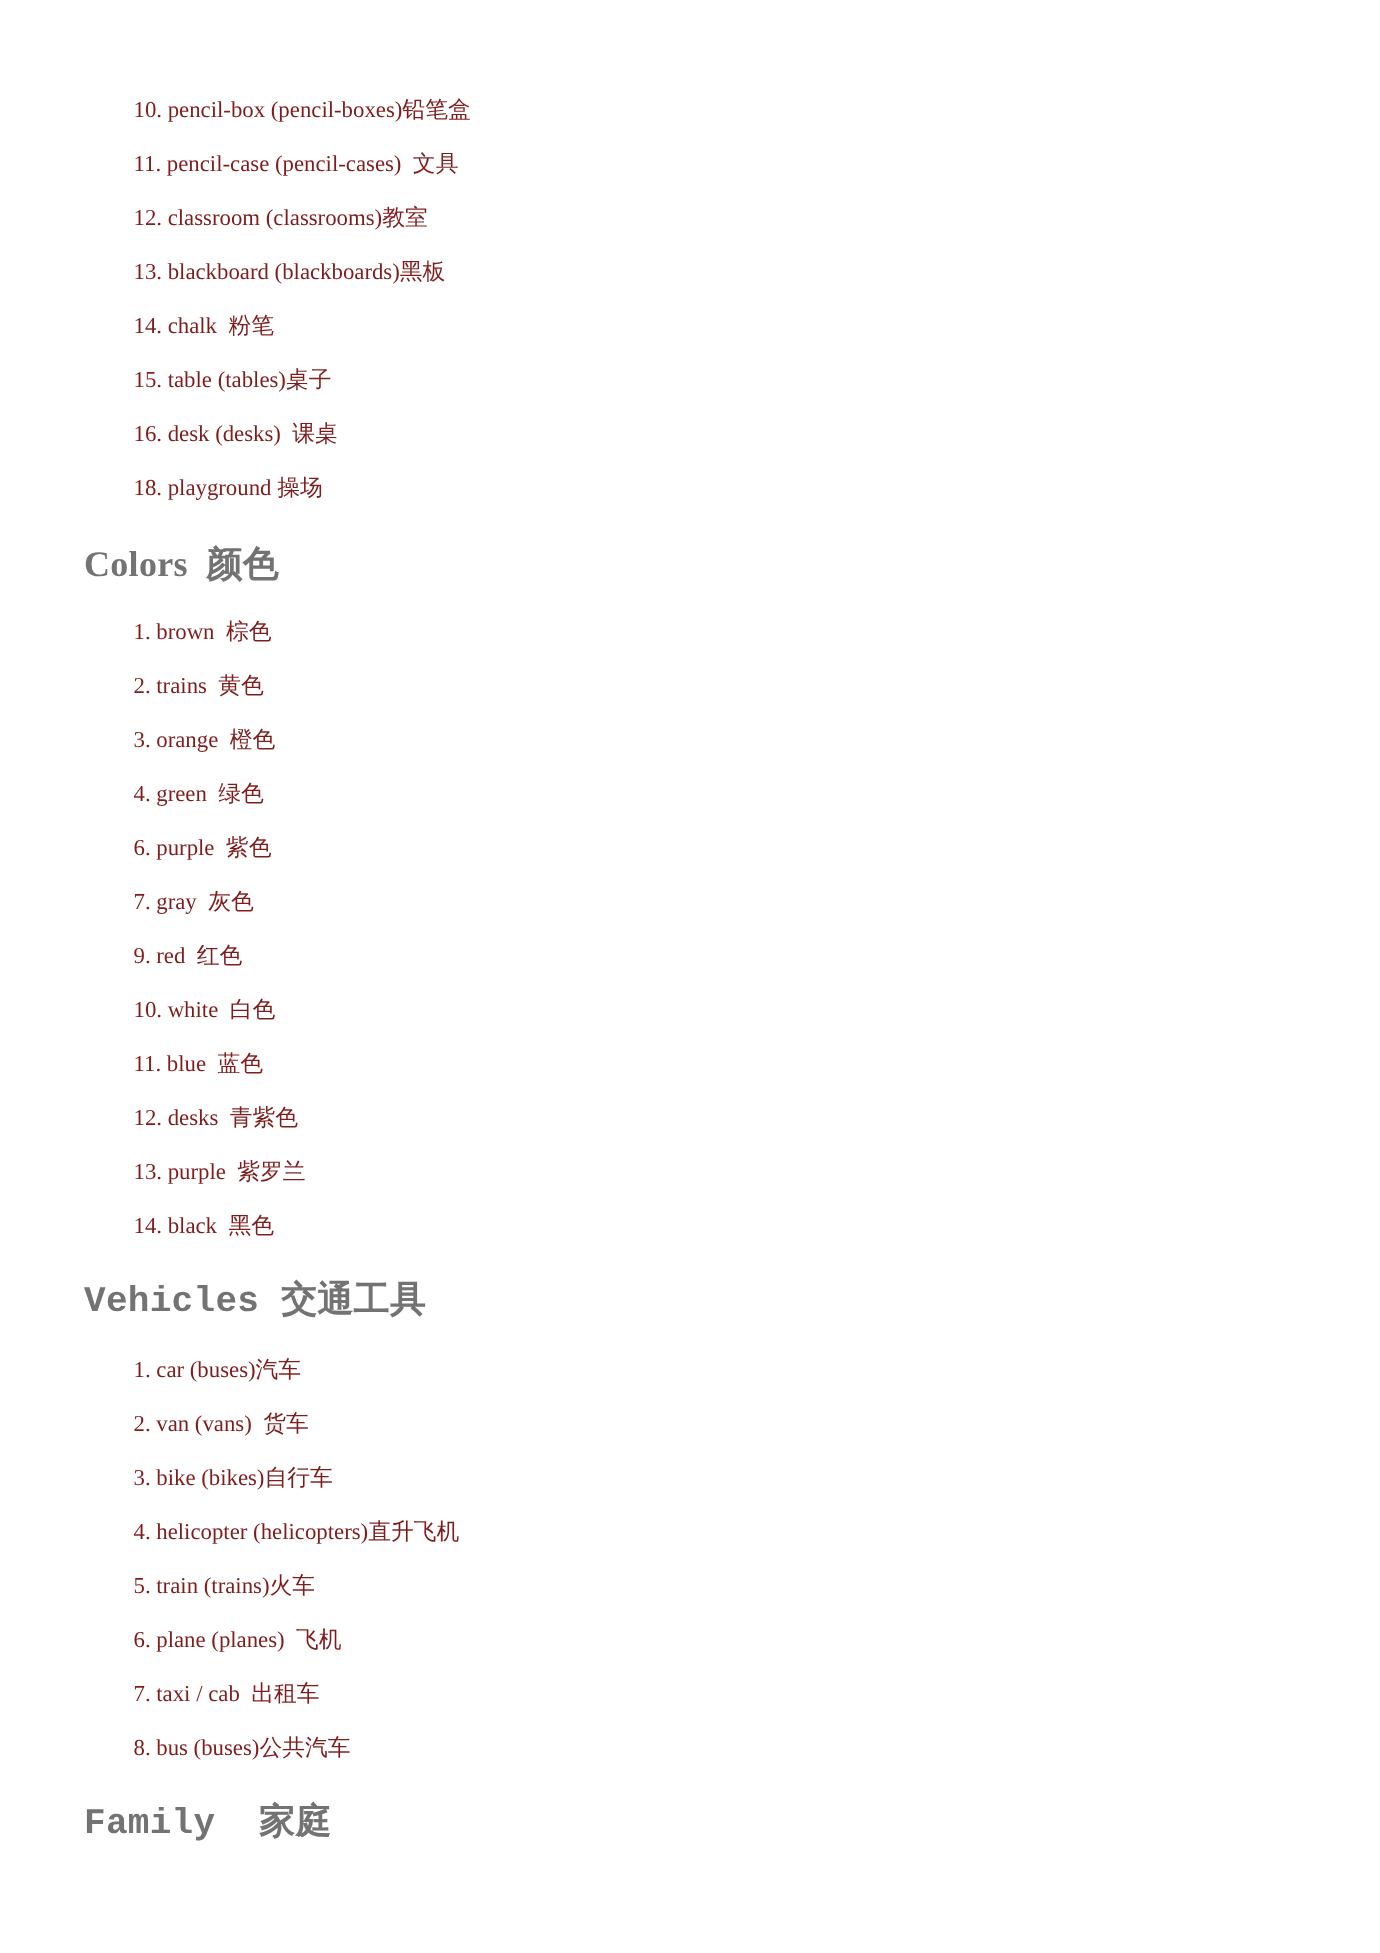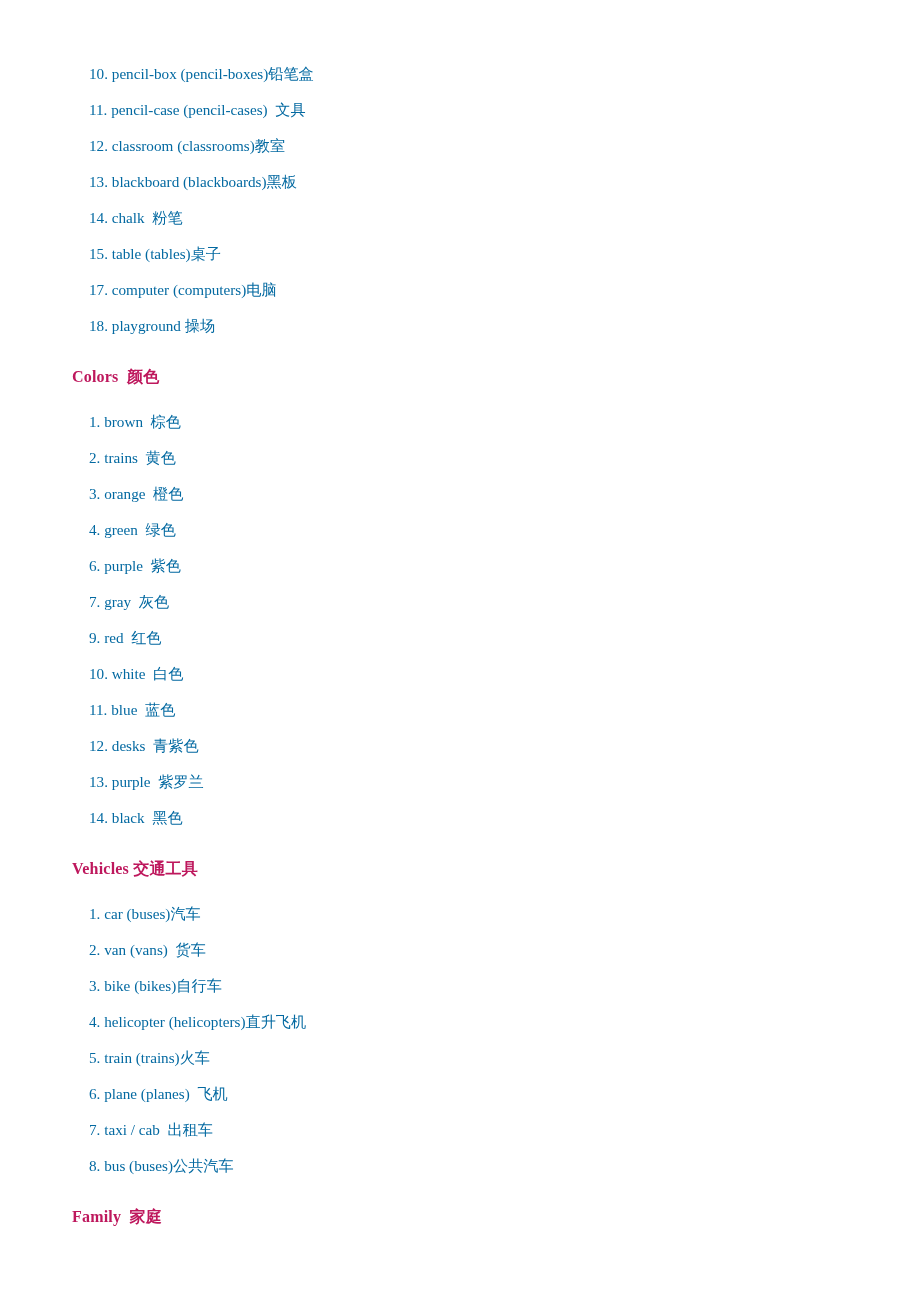--- a/index.html
+++ b/index.html
@@ -24,46 +24,46 @@
     padding: 56px 60px 0 56px;
   }
 
   .doc-body {
     position: relative;
   }
 
   
   .section-heading {
     font-family: "Liberation Serif", "DejaVu Serif", serif;
-    font-size: 16px;
+    font-size: 24px;
     font-weight: bold;
-    color: #be185d;
+    color: #737373;
     letter-spacing: 0.2px;
-    margin: 16px;
+    margin: 0;
     padding: 0;
     line-height: 30px;
     height: 30px;
     white-space: pre;
   }
 
   .heading-colors   { margin-top: 18px; margin-bottom: 12px; }
-  .heading-vehicles { margin-top: 18px; margin-bottom: 12px; }
-  .heading-family   { margin-top: 18px; margin-bottom: 0; }
+  .heading-vehicles { margin-top: 18px; margin-bottom: 12px; font-family: Liberation Mono, monospace; }
+  .heading-family   { margin-top: 18px; margin-bottom: 0; font-family: Liberation Mono, monospace; }
 
   
   .item-list {
     list-style: none;
     margin: 0;
     padding: 0;
   }
   .item {
     font-family: "Liberation Serif", "DejaVu Serif", serif;
     font-size: 15.2px;
     font-weight: normal;
-    color: #0369a1;
+    color: #7f1d1d;
     line-height: 36px;
     height: 36px;
     padding-left: 33px;
     white-space: pre;
     margin: 0;
   }
 
   
   .item-num { }
   .item-text { }
@@ -74,21 +74,21 @@
 <div class="page">
   <div class="doc-body">
 
     <ul class="item-list">
       <li class="item"><span class="item-num">10.</span><span class="item-text"> pencil-box (pencil-boxes)铅笔盒</span></li>
       <li class="item"><span class="item-num">11.</span><span class="item-text"> pencil-case (pencil-cases)  文具</span></li>
       <li class="item"><span class="item-num">12.</span><span class="item-text"> classroom (classrooms)教室</span></li>
       <li class="item"><span class="item-num">13.</span><span class="item-text"> blackboard (blackboards)黑板</span></li>
       <li class="item"><span class="item-num">14.</span><span class="item-text"> chalk  粉笔</span></li>
       <li class="item"><span class="item-num">15.</span><span class="item-text"> table (tables)桌子</span></li>
-      <li class="item"><span class="item-num">17.</span><span class="item-text"> computer (computers)电脑</span></li>
+      <li class="item"><span class="item-num">16.</span><span class="item-text"> desk (desks)  课桌</span></li>
       <li class="item"><span class="item-num">18.</span><span class="item-text"> playground 操场</span></li>
     </ul>
 
     <h2 class="section-heading heading-colors">Colors  颜色</h2>
     <ul class="item-list">
       <li class="item"><span class="item-num">1.</span><span class="item-text"> brown  棕色</span></li>
       <li class="item"><span class="item-num">2.</span><span class="item-text"> trains  黄色</span></li>
       <li class="item"><span class="item-num">3.</span><span class="item-text"> orange  橙色</span></li>
       <li class="item"><span class="item-num">4.</span><span class="item-text"> green  绿色</span></li>
       <li class="item"><span class="item-num">6.</span><span class="item-text"> purple  紫色</span></li>

